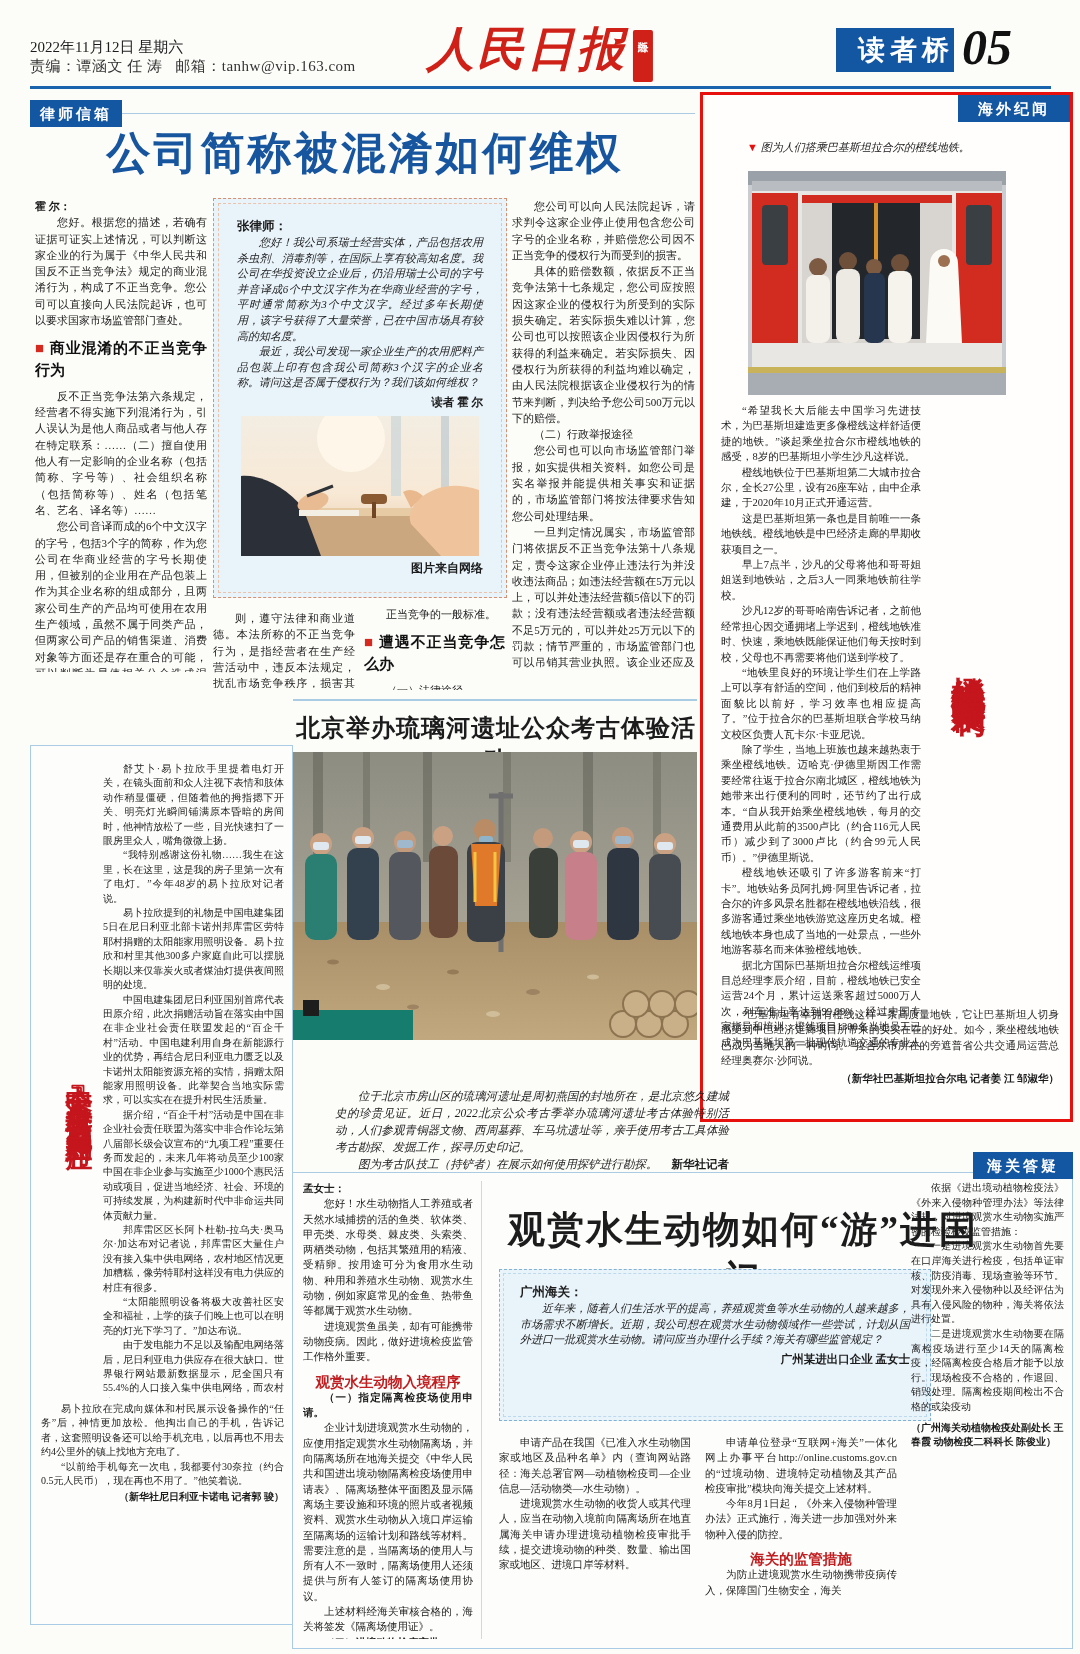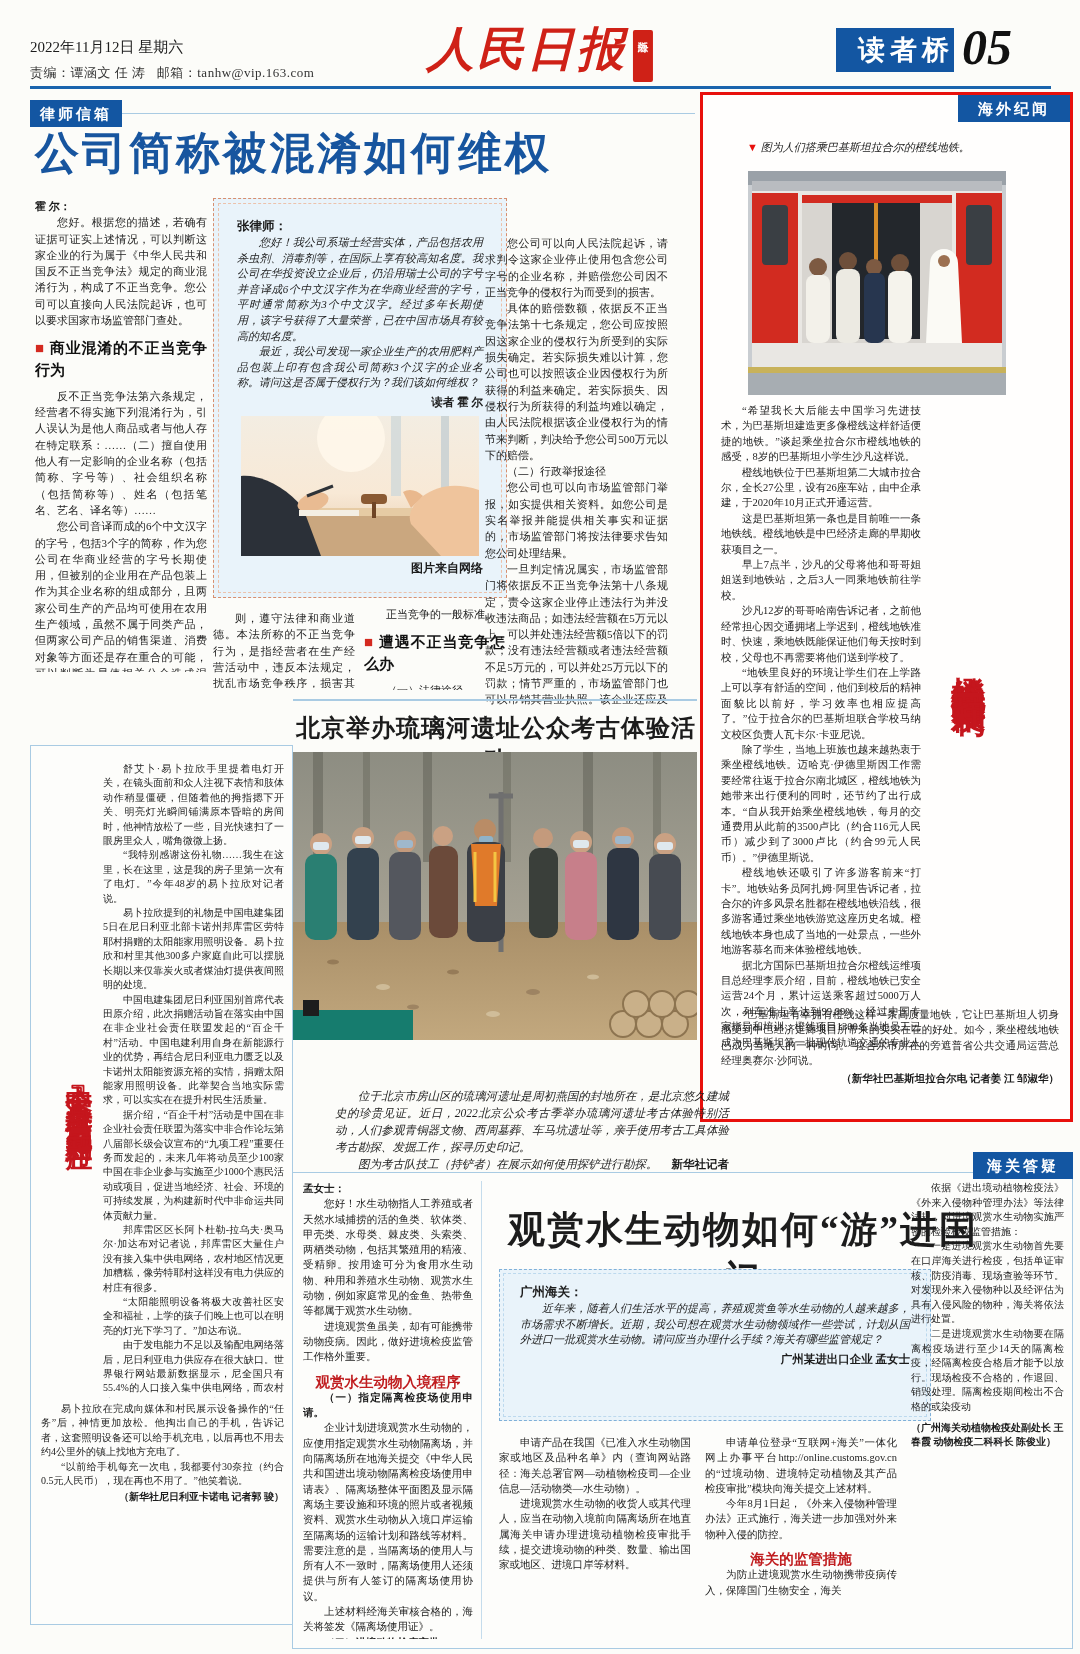--- a/index.html
+++ b/index.html
@@ -17,34 +17,34 @@
   .para.sub::before { content:"■ "; color:#d42a20; }
   .para.em { }
   .para.b { font-weight:bold; }
   .para.redhead { color:#c01e20; font-weight:bold; text-align:center; text-indent:0; font-size:14.5px; margin:10px 0 8px 0; font-family:"Liberation Sans","DejaVu Sans",sans-serif; }
   .para.byline { text-align:right; font-weight:bold; text-indent:0; margin-top:2px; }
   .para.byline2 { text-align:left; font-weight:bold; text-indent:0; margin-top:6px; }
   .para.sign { text-align:right; font-weight:bold; font-style:normal; margin-top:4px; }
 
   
   .dateline { left:30px; top:38px; width:330px; font-size:15px; }
-  .dateline .sub-line { display:block; font-size:13px; color:#333; margin-top:7px; letter-spacing:.5px; }
+  .dateline .sub-line { display:block; font-size:15px; color:#333; letter-spacing:.5px; }
   .masthead { left:50%; top:26px; transform:translateX(-50%); display:flex; align-items:flex-start; gap:6px; }
   .masthead-name { font-size:47px; font-weight:900; font-style:italic; color:#cf2117; letter-spacing:3px; line-height:1; }
   .masthead-stamp { background:#cf2117; color:#fff; writing-mode:vertical-rl; text-orientation:upright; font-size:11px; line-height:1.1; padding:3px 4px; height:52px; margin-top:4px; font-family:"Liberation Sans",sans-serif; border-radius:2px; }
   .section-badge { left:836px; top:28px; width:118px; height:44px; background:#1356a2; color:#fff; font-family:"Liberation Sans","DejaVu Sans",sans-serif; font-weight:bold; font-size:27px; letter-spacing:5px; text-align:right; line-height:44px; }
   .page-no { left:962px; top:18px; font-size:50px; font-weight:900; font-style:italic; color:#111; }
   .header-rule { left:30px; top:86px; width:1021px; height:3px; background:#1a64ad; }
 
   
   .tag { background:#1356a2; color:#fff; font-family:"Liberation Sans","DejaVu Sans",sans-serif; font-weight:bold; font-size:15px; letter-spacing:3px; text-align:center; line-height:27px; height:27px; }
   .thin-rule { background:#a9cbe3; }
 
   
-  .lawyer-headline { left:35px; top:124px; width:660px; text-align:left; font-size:44px; font-weight:900; color:#17559f; letter-spacing:3px; }
+  .lawyer-headline { left:35px; top:124px; width:660px; text-align:center; font-size:44px; font-weight:900; color:#17559f; letter-spacing:3px; }
   .lawyer-col { font-size:11px; line-height:16.3px; }
   .letterbox { background:#e9f3fa; border:1px dashed #d78f6f; }
   .letterbox-inner { position:absolute; inset:4px; border:1px dashed #ecc2ab; padding:14px 18px 6px 18px; overflow:hidden; }
   .letter-par { font-size:11px; line-height:15.6px; font-style:italic; text-indent:2em; text-align:justify; }
   .letter-salut { font-size:12.5px; font-weight:bold; }
   .photo-credit { text-align:right; font-weight:bold; font-size:12px; font-family:"Liberation Sans",sans-serif; margin-top:4px; }
 
   
   .redbox { left:700px; top:92px; width:373px; height:1030px; border:3px solid #e8100c; background:#fffefd; }
   .redbox .tag { position:absolute; top:0; right:0; width:112px; }
@@ -144,21 +144,21 @@
         <rect x="58" y="94" width="60" height="6" fill="#f4efe4"></rect>
         <rect x="120" y="78" width="26" height="10" rx="4" fill="#8a5a33"></rect>
         <rect x="131" y="86" width="4" height="16" fill="#6f4526"></rect>
         <path d="M238,140 L238,74 C214,66 196,70 182,80 C172,88 166,98 170,108 L200,140 Z" fill="#efc49c"></path>
         <path d="M182,80 C176,74 168,72 162,76 L170,92 Z" fill="#e9b88d"></path>
       </svg>
       <p class="photo-credit">图片来自网络</p>
     </div>
   </div>
 
-  <div class="abs txtcol lawyer-col" style="left:485px;top:198px;width:183px;height:474px;margin-top:37px;">
+  <div class="abs txtcol lawyer-col" style="left:512px;top:198px;width:183px;height:474px;">
       <p class="para">您公司可以向人民法院起诉，请求判令这家企业停止使用包含您公司字号的企业名称，并赔偿您公司因不正当竞争的侵权行为而受到的损害。</p>
       <p class="para">具体的赔偿数额，依据反不正当竞争法第十七条规定，您公司应按照因这家企业的侵权行为所受到的实际损失确定。若实际损失难以计算，您公司也可以按照该企业因侵权行为所获得的利益来确定。若实际损失、因侵权行为所获得的利益均难以确定，由人民法院根据该企业侵权行为的情节来判断，判决给予您公司500万元以下的赔偿。</p>
       <p class="para em">（二）行政举报途径</p>
       <p class="para">您公司也可以向市场监管部门举报，如实提供相关资料。如您公司是实名举报并能提供相关事实和证据的，市场监管部门将按法律要求告知您公司处理结果。</p>
       <p class="para">一旦判定情况属实，市场监管部门将依据反不正当竞争法第十八条规定，责令这家企业停止违法行为并没收违法商品；如违法经营额在5万元以上，可以并处违法经营额5倍以下的罚款；没有违法经营额或者违法经营额不足5万元的，可以并处25万元以下的罚款；情节严重的，市场监管部门也可以吊销其营业执照。该企业还应及时办理企业名称变更登记，名称变更前，以其统一社会信用代码代替其名称。</p>
     </div>
   <div class="abs txtcol lawyer-col" style="left:213px;top:610px;width:142px;height:78px;">
       <p class="para">则，遵守法律和商业道德。本法所称的不正当竞争行为，是指经营者在生产经营活动中，违反本法规定，扰乱市场竞争秩序，损害其他经营者或者消费者的合法权益的行为。这条规定也是判断是否构成不</p>
     </div>
   <div class="abs txtcol lawyer-col" style="left:364px;top:606px;width:141px;height:84px;">

